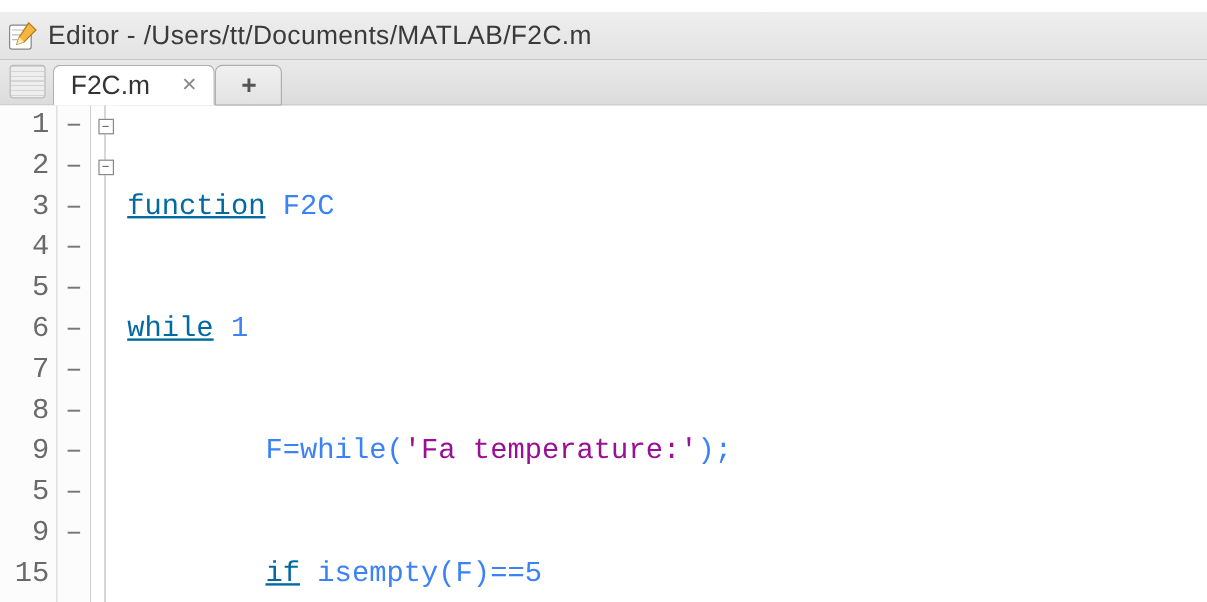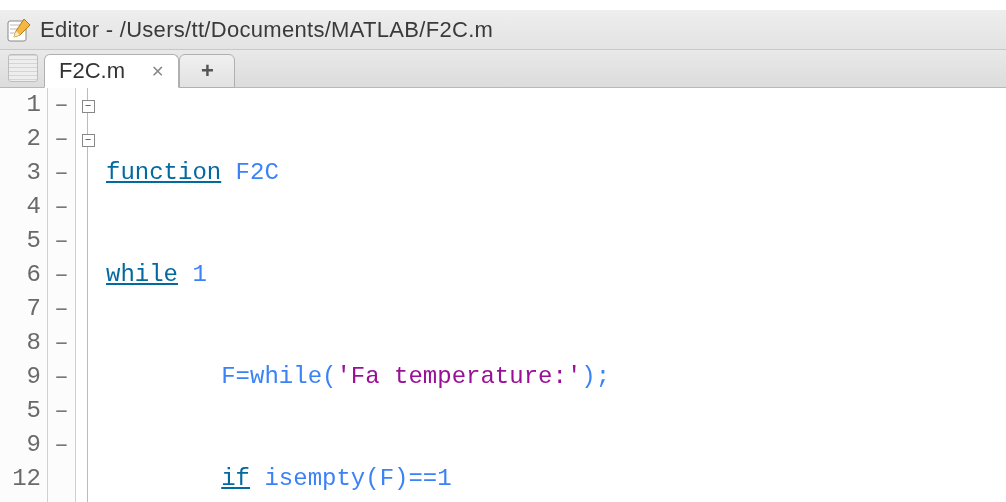--- a/index.html
+++ b/index.html
@@ -149,21 +149,21 @@
     <div>2</div>
     <div>3</div>
     <div>4</div>
     <div>5</div>
     <div>6</div>
     <div>7</div>
     <div>8</div>
     <div>9</div>
     <div>5</div>
     <div>9</div>
-    <div>12</div>
+    <div>15</div>
   </div>
 
   <div class="bpcol">
     <div></div>
     <div>–</div>
     <div>–</div>
     <div>–</div>
     <div>–</div>
     <div>–</div>
     <div>–</div>
@@ -187,21 +187,21 @@
       <div class="line"></div>
       <div class="line"></div>
     <div class="line"></div>
       <div class="line"></div>
   </div>
 
   <div class="code">
     <div class="row"><span class="kw">function</span><span class="txt"> F2C</span></div>
     <div class="row"><span class="kw">while</span><span class="txt"> 1</span></div>
     <div class="row"><span class="txt">        F=while(</span><span class="str">'Fa temperature:'</span><span class="txt">);</span></div>
-    <div class="row"><span class="txt">        </span><span class="kw">if</span><span class="txt"> isempty(F)==1</span></div>
+    <div class="row"><span class="txt">        </span><span class="kw">if</span><span class="txt"> isempty(F)==5</span></div>
     
     
     
     
     
     
     
     
   </div>
 </div>

